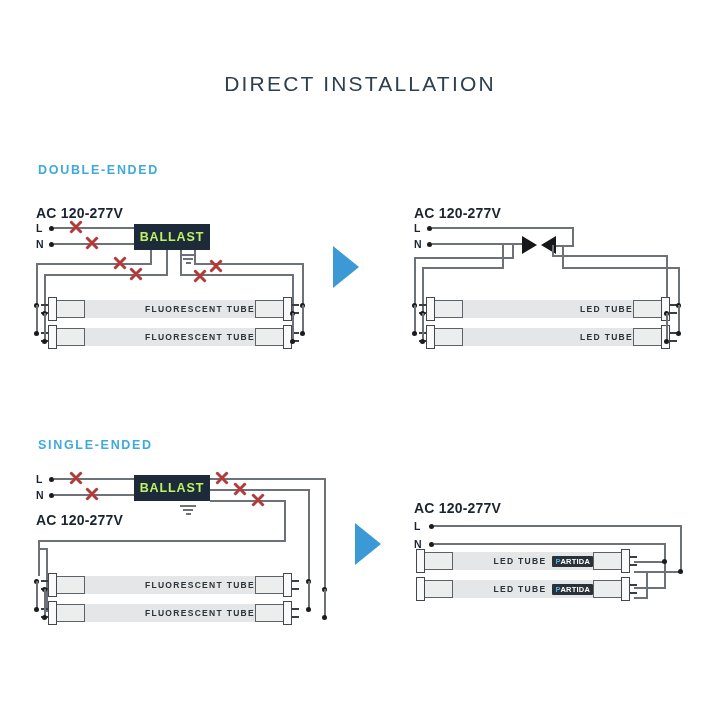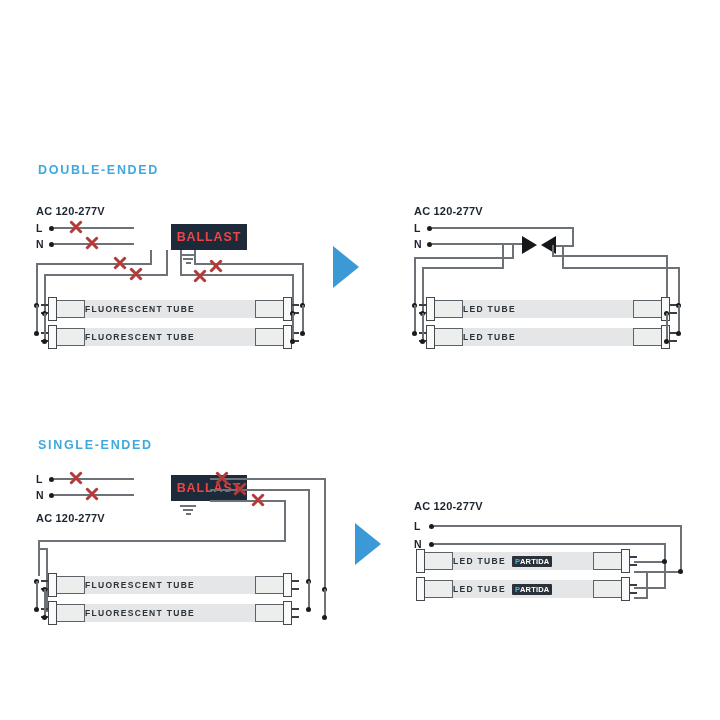--- a/index.html
+++ b/index.html
@@ -27,45 +27,45 @@
     color:#3fa9dd;
   }
 
   
   .wire{position:absolute;background:#6d7278;}
   .wire.h{height:2px;}
   .wire.v{width:2px;}
   .dot{position:absolute;width:5px;height:5px;border-radius:50%;background:#1b1b1b;}
   .lbl{position:absolute;font-size:9.5px;font-weight:bold;color:#1c2430;letter-spacing:.3px;}
   .lbl.ln{font-size:10.5px;}
-  .volt{position:absolute;font-size:11px;font-weight:bold;color:#1c2430;letter-spacing:.2px;text-align:center;}
+  .volt{position:absolute;font-size:14px;font-weight:bold;color:#1c2430;letter-spacing:.2px;text-align:center;}
 
   
   .ballast{
-    position:absolute;background:#1d2a3a;color:#ef4444;
+    position:absolute;background:#1d2a3a;color:#bef264;
     display:flex;align-items:center;justify-content:center;
-    font-size:12.5px;font-weight:bold;letter-spacing:.9px;margin-left:37px;
+    font-size:12.5px;font-weight:bold;letter-spacing:.9px;
   }
   
   .gnd{position:absolute;}
   .gnd i{display:block;background:#6d7278;height:2px;margin:0 auto 2px;}
   .gnd i:nth-child(1){width:16px;}
   .gnd i:nth-child(2){width:10px;}
   .gnd i:nth-child(3){width:5px;}
 
   
   .tube{position:absolute;}
   .tube .glass{
     position:absolute;left:18px;right:18px;top:0;bottom:0;
     background:#eceded;border:1.5px solid #5d6268;box-sizing:border-box;
   }
   .tube .body{
     position:absolute;left:46px;right:46px;top:0;bottom:0;
     background:#e4e6e7;border-left:1.5px solid #5d6268;border-right:1.5px solid #5d6268;
-    box-sizing:border-box;display:flex;align-items:center;justify-content:flex-start;gap:6px;
+    box-sizing:border-box;display:flex;align-items:center;justify-content:flex-end;gap:6px;
   }
   .tube .cap{
     position:absolute;top:-3px;width:9px;height:calc(100% + 6px);
     background:#fafafa;border:1.5px solid #44484d;box-sizing:border-box;
   }
   .tube .cap.l{left:10px;}
   .tube .cap.r{right:10px;}
   .tube .txt{
     font-size:8.5px;font-weight:bold;letter-spacing:1.3px;color:#2b3238;
   }
@@ -98,20 +98,21 @@
   
   .conn{position:absolute;width:0;height:0;}
   .conn.r{border-top:9px solid transparent;border-bottom:9px solid transparent;border-left:15px solid #15171a;}
   .conn.l{border-top:9px solid transparent;border-bottom:9px solid transparent;border-right:15px solid #15171a;}
 </style>
 </head>
 <body>
 
 <div id="stage">
 
+  <div class="t title-sub">DIRECT INSTALLATION</div>
 
   <div class="t section-head" style="left:38px;top:163px;">DOUBLE-ENDED</div>
 
   <div>
 
     <div class="volt" style="left:36px;top:205px;">AC 120-277V</div>
 
     <div class="lbl ln" style="left:36px;top:222px;">L</div>
     <div class="lbl ln" style="left:36px;top:238px;">N</div>
 

